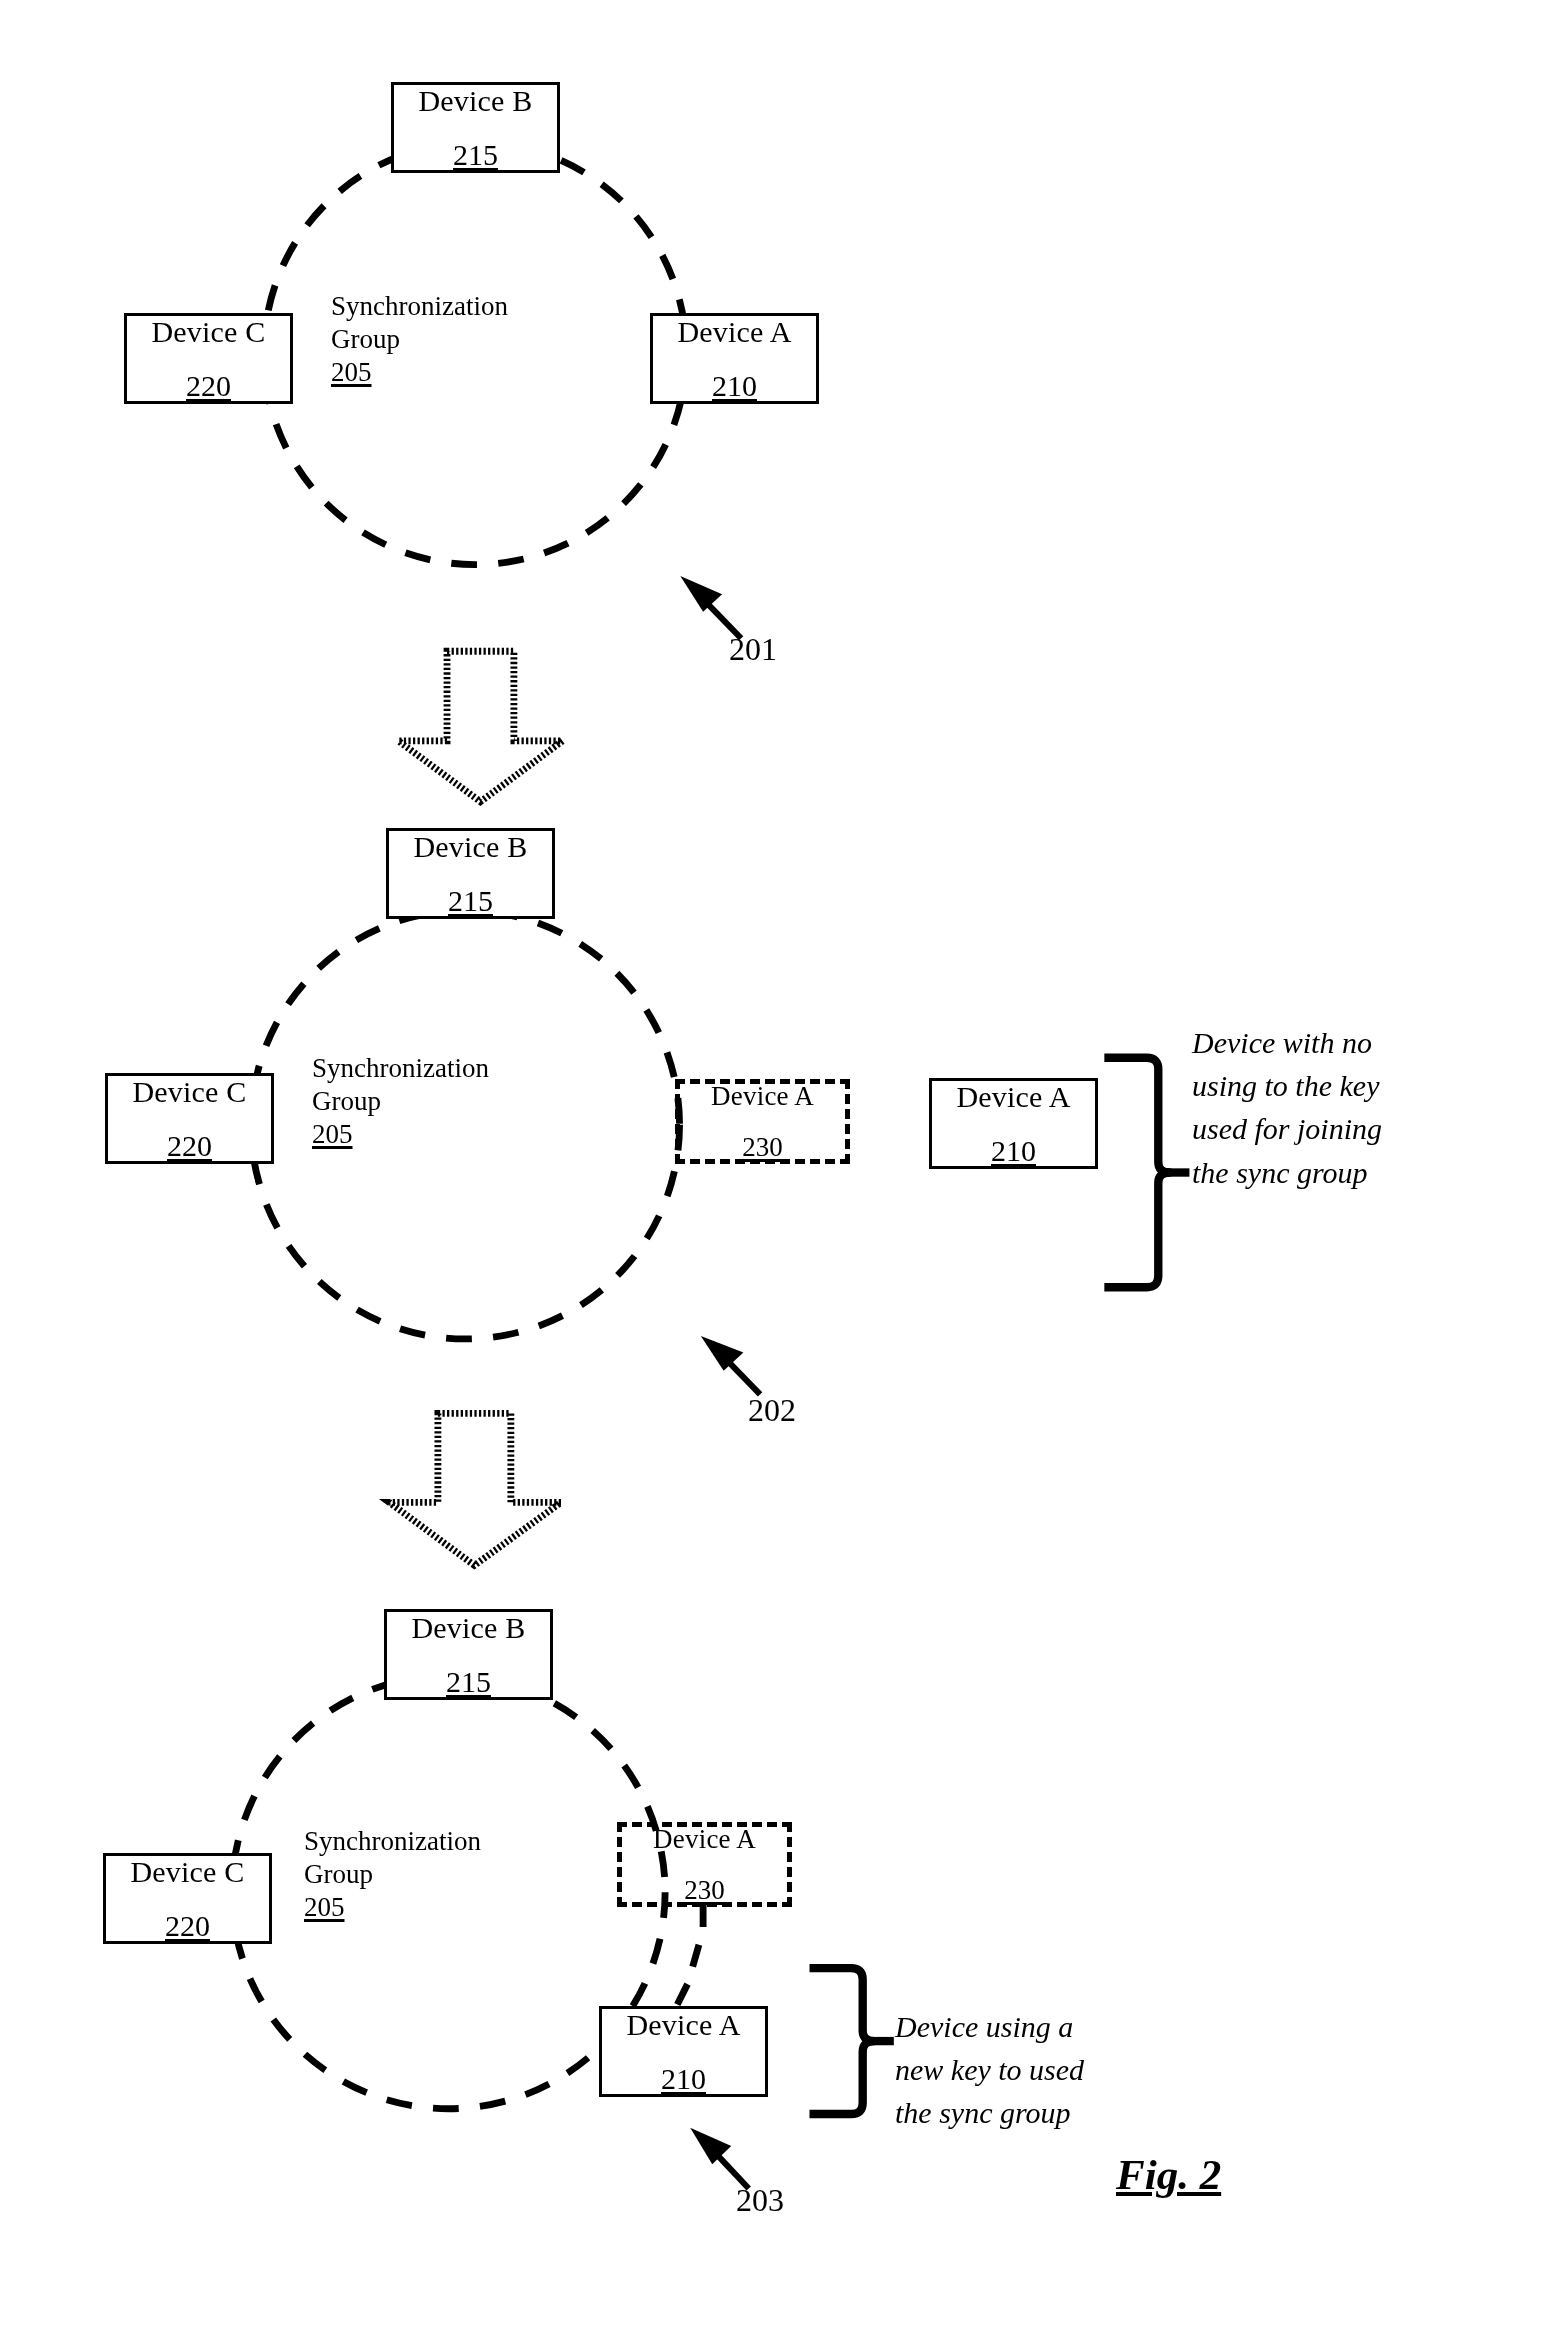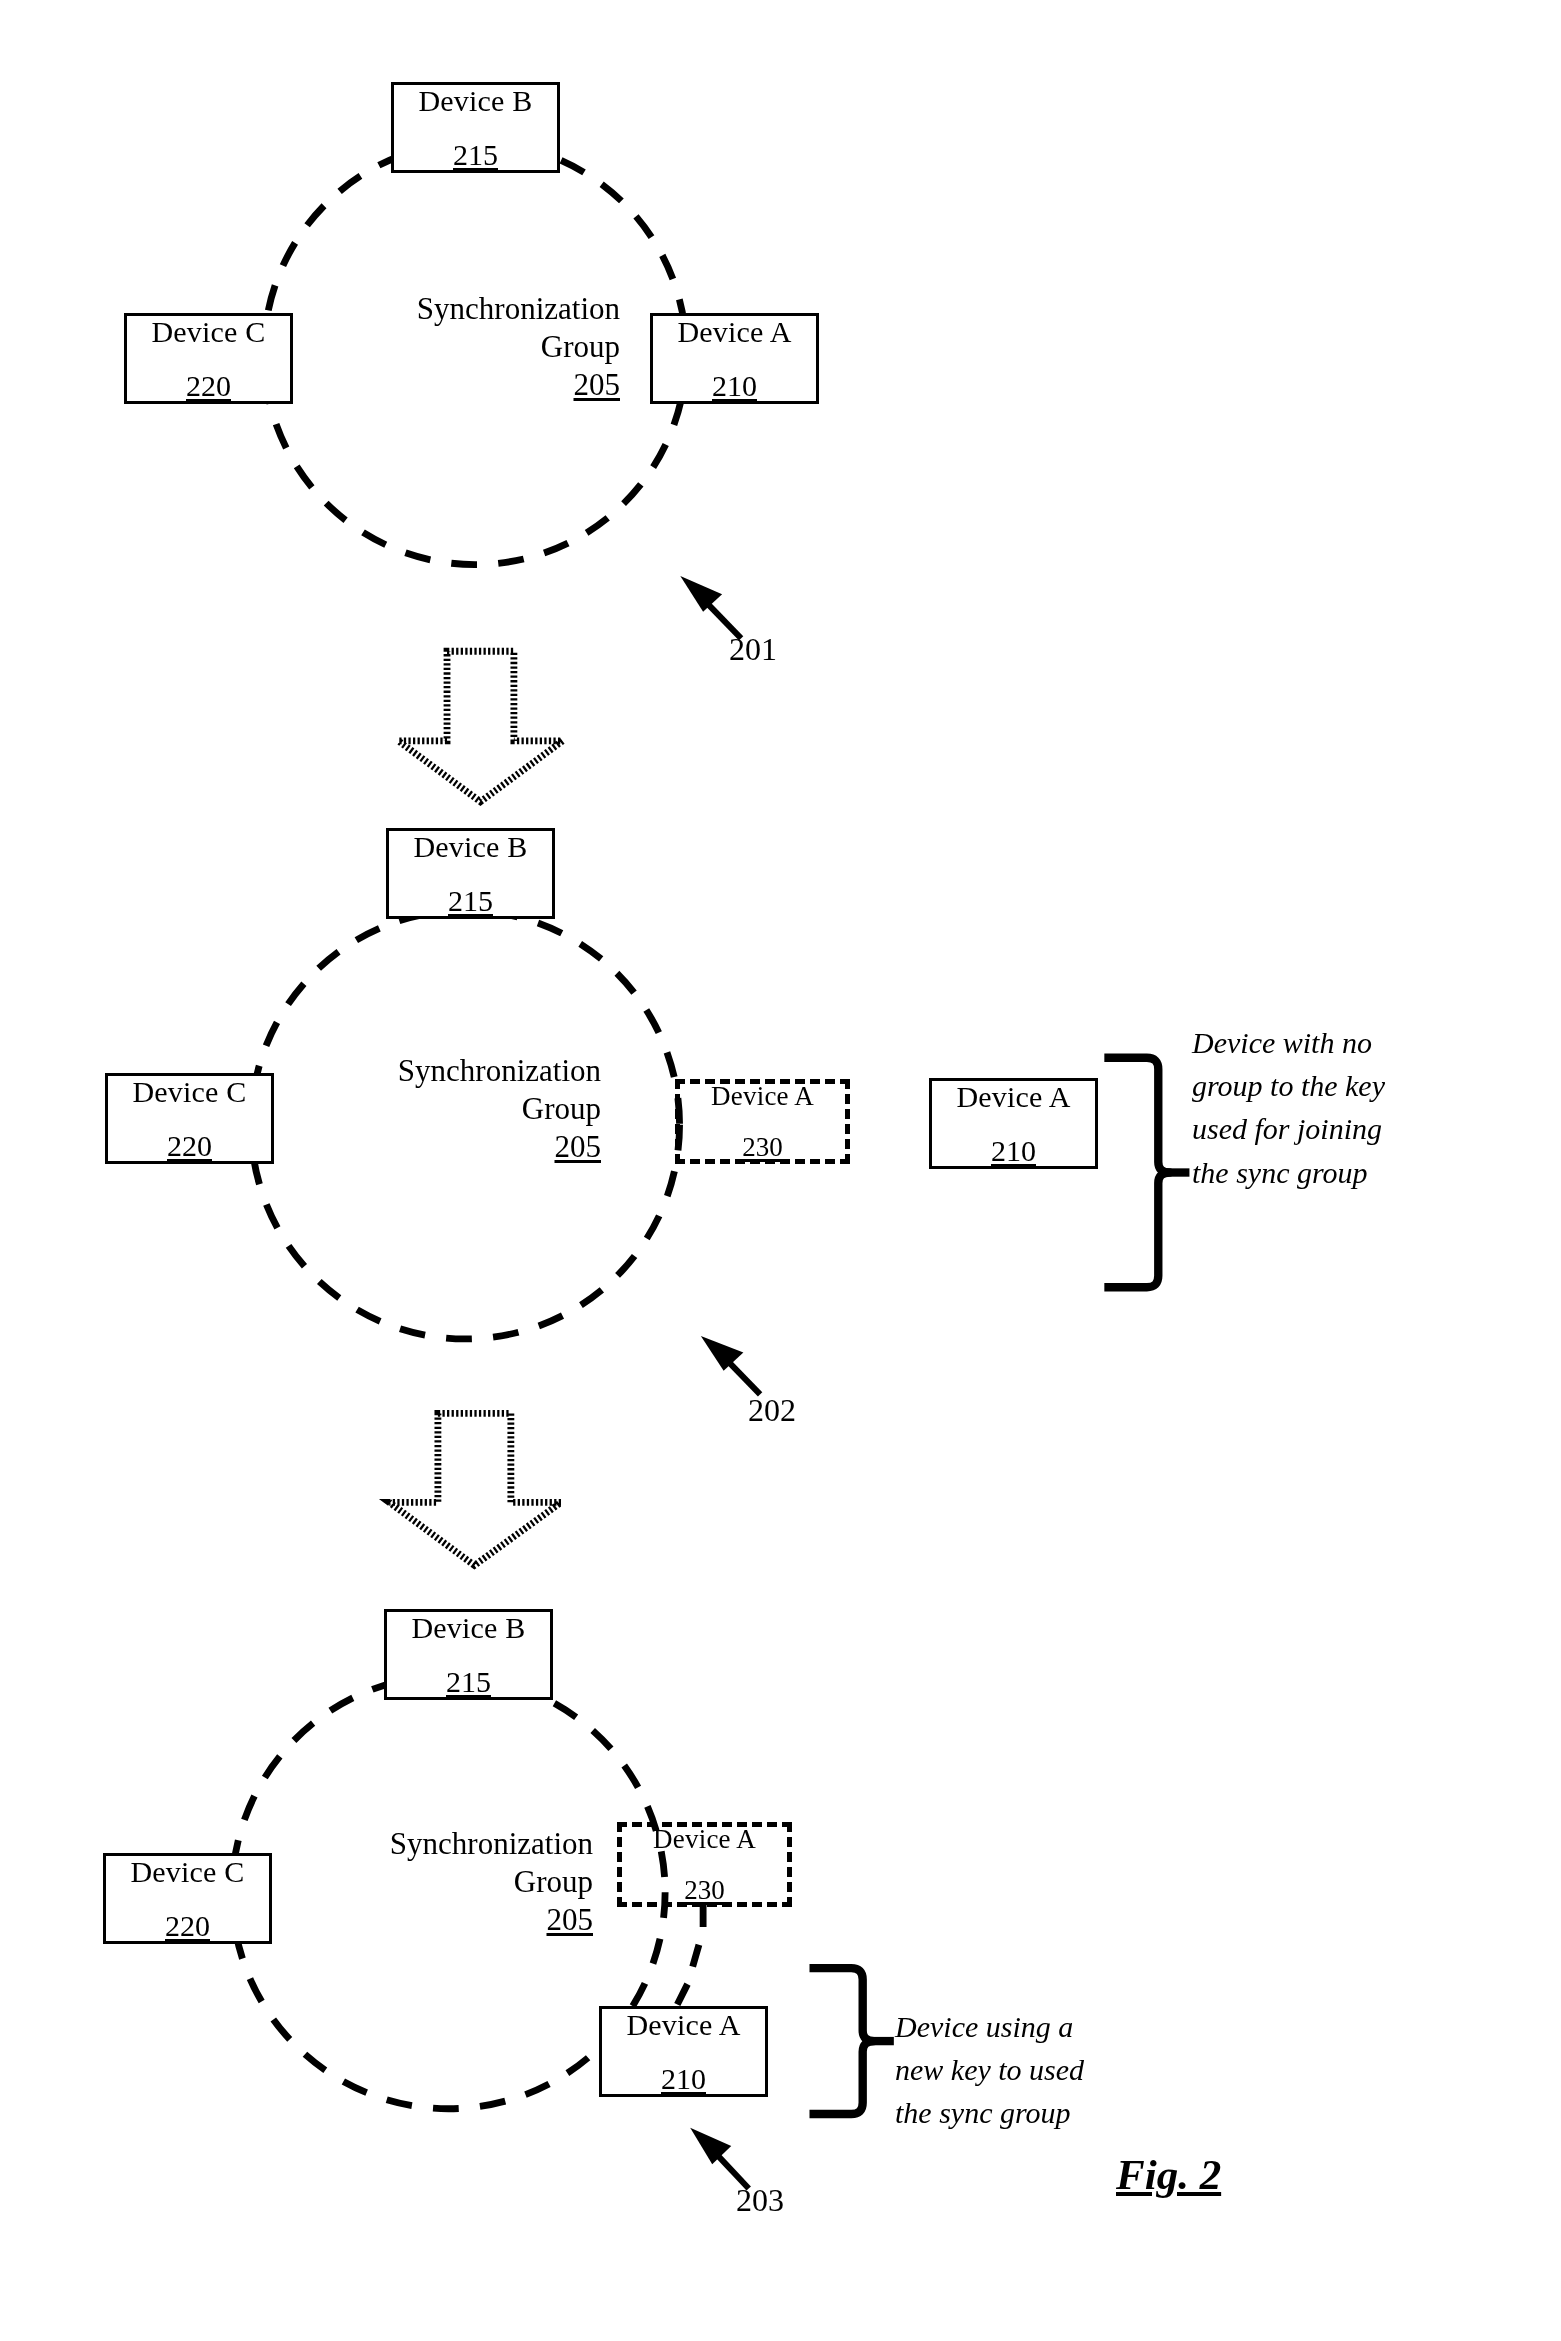--- a/index.html
+++ b/index.html
@@ -55,23 +55,23 @@
     font-size: 30px;
     text-decoration: underline;
     text-underline-offset: 3px;
     text-decoration-thickness: 3px;
     white-space: nowrap;
     margin-top: 22px;
   }
   
   .group-caption {
     position: absolute;
-    text-align: right;
+    text-align: left;
     line-height: 1.22;
-    font-size: 31px;
+    font-size: 27px;
     z-index: 4;
     white-space: nowrap;
   }
   .group-caption .gnum {
     text-decoration: underline;
     text-underline-offset: 3px;
     text-decoration-thickness: 3px;
   }
   
   .ref-num {
@@ -200,21 +200,21 @@
   </div>
 
   <div class="group-caption" style="left:312px; top:1052px; width:289px;">
     <div>Synchronization</div>
     <div>Group</div>
     <div class="gnum">205</div>
   </div>
 
   <div class="annotation" style="left:1192px; top:1021px; width:304px;">
     <div>Device with no</div>
-    <div>group to the key</div>
+    <div>using to the key</div>
     <div>used for joining</div>
     <div>the sync group</div>
   </div>
 
   <div class="ref-num" style="left:748px; top:1392px;">202</div>
 
   <div class="device-box solid" style="left:384px; top:1609px; width:169px; height:91px;">
     <div class="device-name">Device B</div>
     <div class="device-num">215</div>
   </div>

